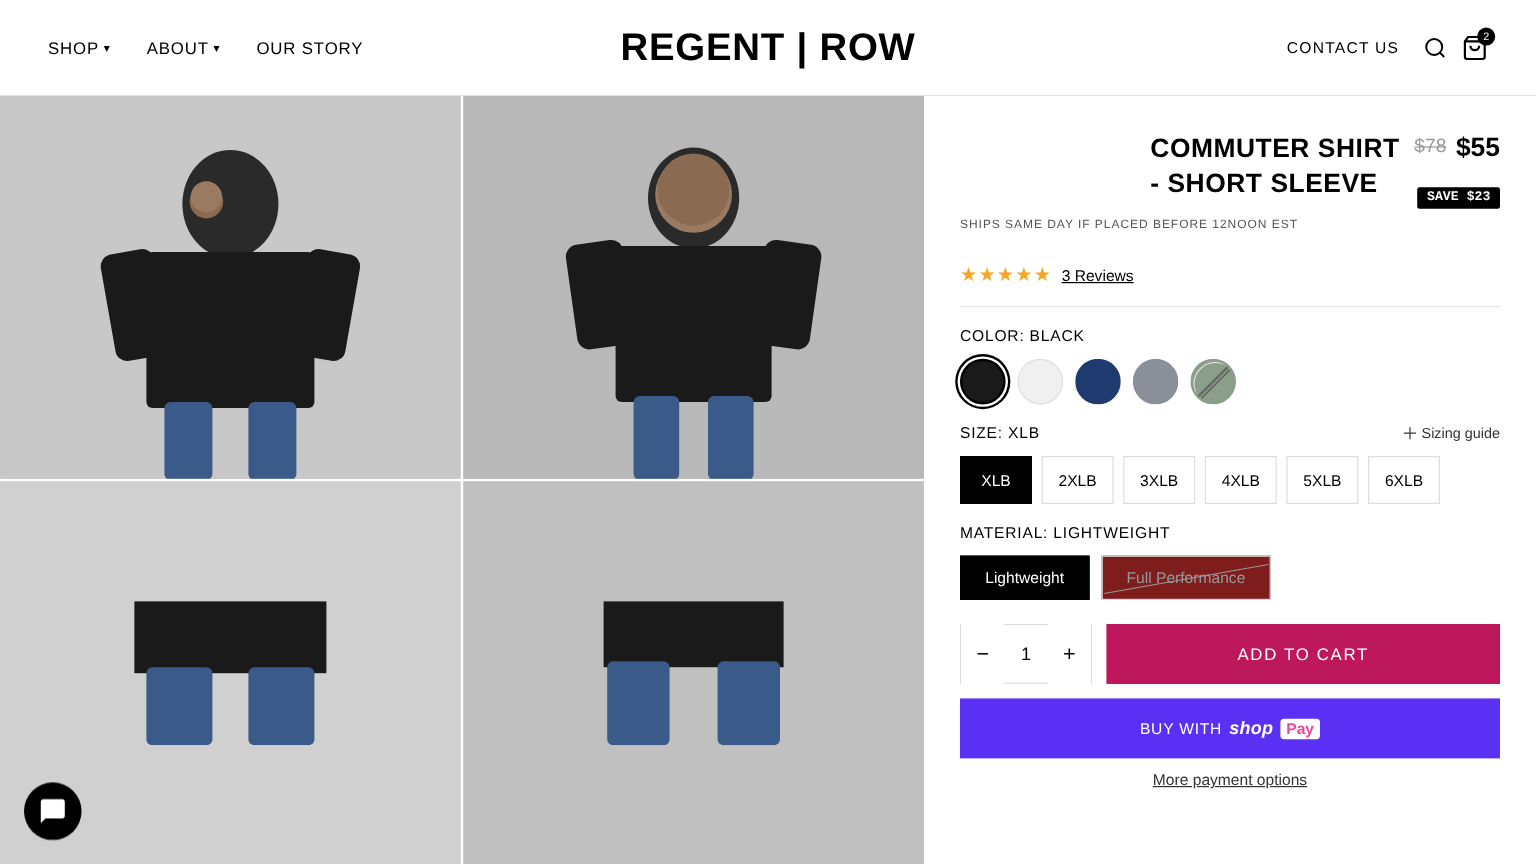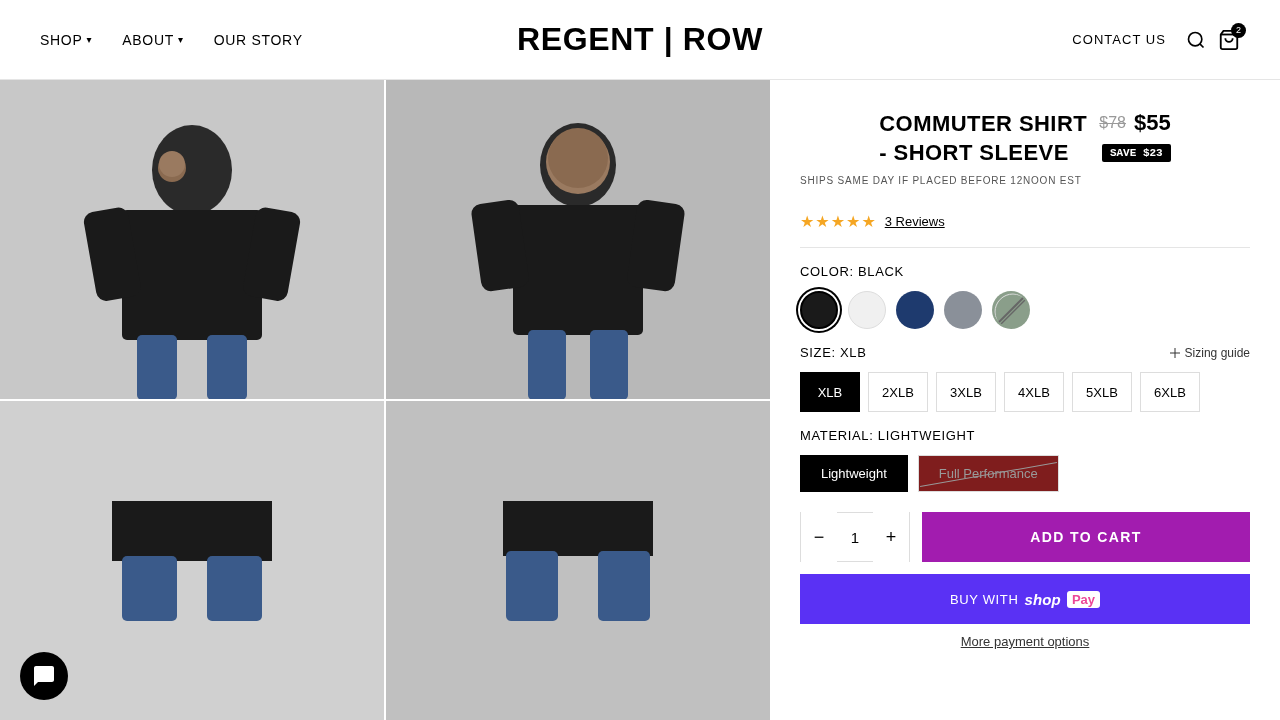--- a/index.html
+++ b/index.html
@@ -126,29 +126,29 @@
       font-weight: 700;
       letter-spacing: 0.02em;
       text-transform: uppercase;
       line-height: 1.3;
       flex: 1;
     }
 
     .title-price-row {
       display: flex;
       align-items: flex-start;
-      justify-content: center;
+      justify-content: flex-end;
       margin-bottom: 8px;
     }
 
     .price-block {
       display: flex;
       flex-direction: column;
       align-items: flex-end;
-      gap: 8px;
+      gap: 20px;
     }
 
     .price-row {
       display: flex;
       align-items: center;
       gap: 8px;
     }
 
     .original-price {
       font-size: 16px;
@@ -372,25 +372,25 @@
     .qty-value {
       width: 36px;
       text-align: center;
       font-size: 15px;
       font-weight: 500;
     }
 
     .add-to-cart-btn {
       flex: 1;
       height: 50px;
-      background: #a21caf;
+      background: #be185d;
       color: #fff;
       border: none;
       font-size: 14px;
-      font-weight: 700;
+      font-weight: 400;
       letter-spacing: 0.1em;
       text-transform: uppercase;
       cursor: pointer;
     }
 
     .shopify-pay-btn {
       width: 100%;
       height: 50px;
       background: #5a31f4;
       color: #fff;

